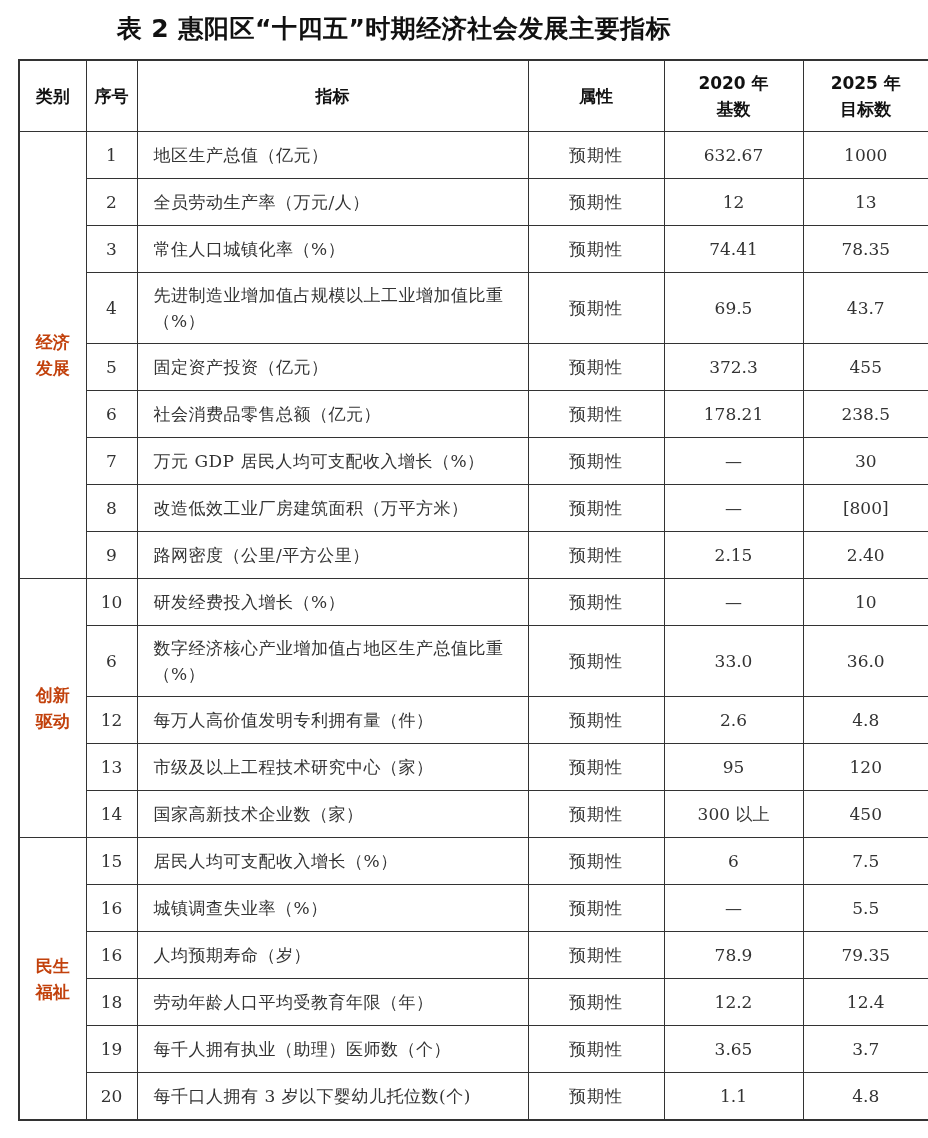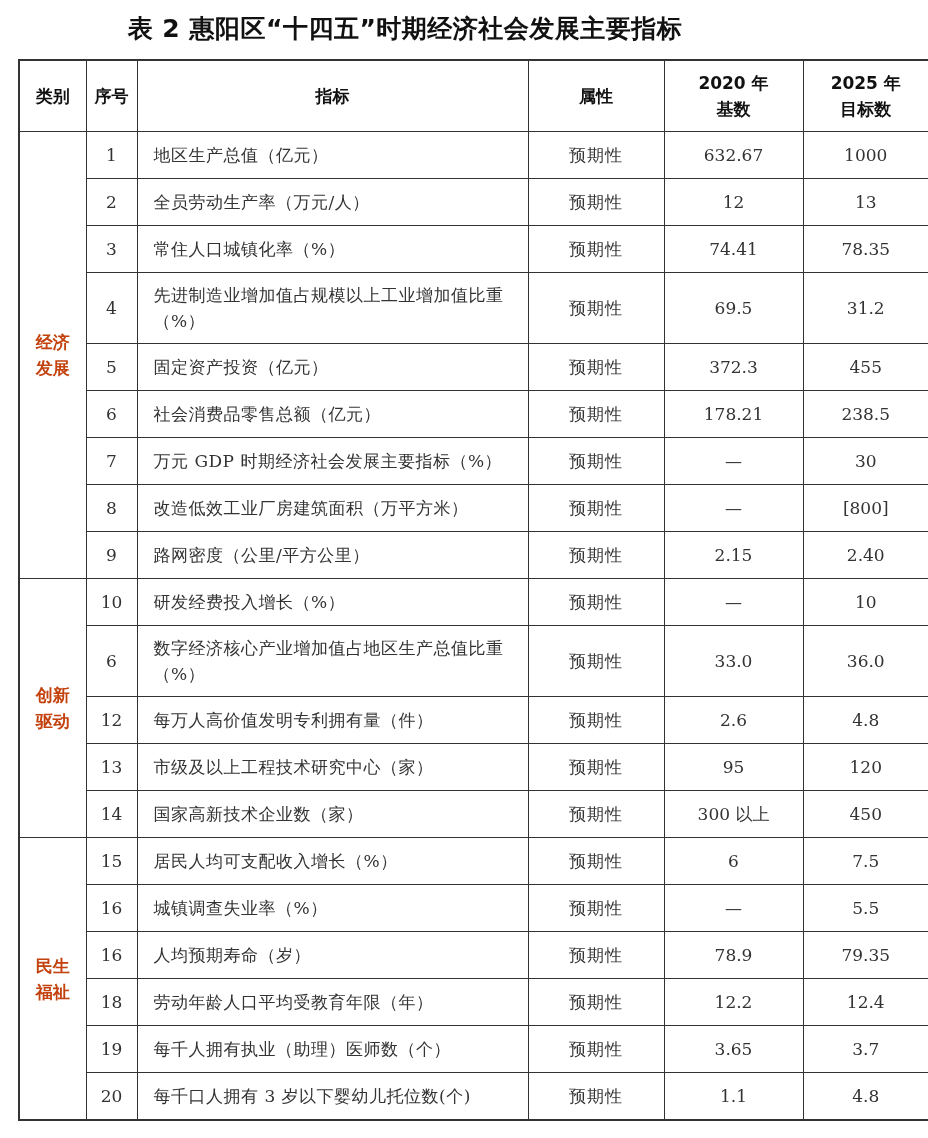--- a/index.html
+++ b/index.html
@@ -1,18 +1,18 @@
 <!DOCTYPE html>
 <html><head>
   <meta charset="utf-8">
   <style>
     html, body { margin: 0; padding: 0; background: #ffffff; }
     body { width: 928px; height: 1138px; position: relative; overflow: hidden;
            font-family: "DejaVu Serif", "Liberation Serif", serif; color: #2a2a2a; }
-    .title { position: absolute; top: 12px; left: 11px; width: 788px; text-align: center;
+    .title { position: absolute; top: 12px; left: 0; width: 788px; text-align: center;
              font-family: "DejaVu Sans", "Liberation Sans", sans-serif; font-weight: bold;
              font-size: 25px; color: #111; letter-spacing: 0.5px; }
     table { position: absolute; top: 59px; left: 18px; width: 910px; border-collapse: collapse;
             table-layout: fixed; border: 2px solid #333; }
     td, th { border: 1.5px solid #333; padding: 0; vertical-align: middle; }
     th { font-family: "DejaVu Sans", "Liberation Sans", sans-serif; font-weight: bold;
          font-size: 17px; color: #111; height: 70px; text-align: center; line-height: 26px; }
     td { font-size: 17px; color: #333; }
     td.cat { font-family: "DejaVu Sans", "Liberation Sans", sans-serif; font-weight: bold;
              font-size: 17px; color: #c2410c; text-align: center; line-height: 26px; }
@@ -78,39 +78,39 @@
       <td class="ind">常住人口城镇化率（%）</td>
       <td class="attr">预期性</td>
       <td class="val">74.41</td>
       <td class="val">78.35</td>
     </tr>
     <tr class="r2">
       <td class="num">4</td>
       <td class="ind">先进制造业增加值占规模以上工业增加值比重（%）</td>
       <td class="attr">预期性</td>
       <td class="val">69.5</td>
-      <td class="val">31.2</td>
+      <td class="val">43.7</td>
     </tr>
     <tr class="r1">
       <td class="num">5</td>
       <td class="ind">固定资产投资（亿元）</td>
       <td class="attr">预期性</td>
       <td class="val">372.3</td>
       <td class="val">455</td>
     </tr>
     <tr class="r1">
       <td class="num">6</td>
       <td class="ind">社会消费品零售总额（亿元）</td>
       <td class="attr">预期性</td>
       <td class="val">178.21</td>
       <td class="val">238.5</td>
     </tr>
     <tr class="r1">
       <td class="num">7</td>
-      <td class="ind">万元 GDP 时期经济社会发展主要指标（%）</td>
+      <td class="ind">万元 GDP 居民人均可支配收入增长（%）</td>
       <td class="attr">预期性</td>
       <td class="val">—</td>
       <td class="val">30</td>
     </tr>
     <tr class="r1">
       <td class="num">8</td>
       <td class="ind">改造低效工业厂房建筑面积（万平方米）</td>
       <td class="attr">预期性</td>
       <td class="val">—</td>
       <td class="val">[800]</td>

